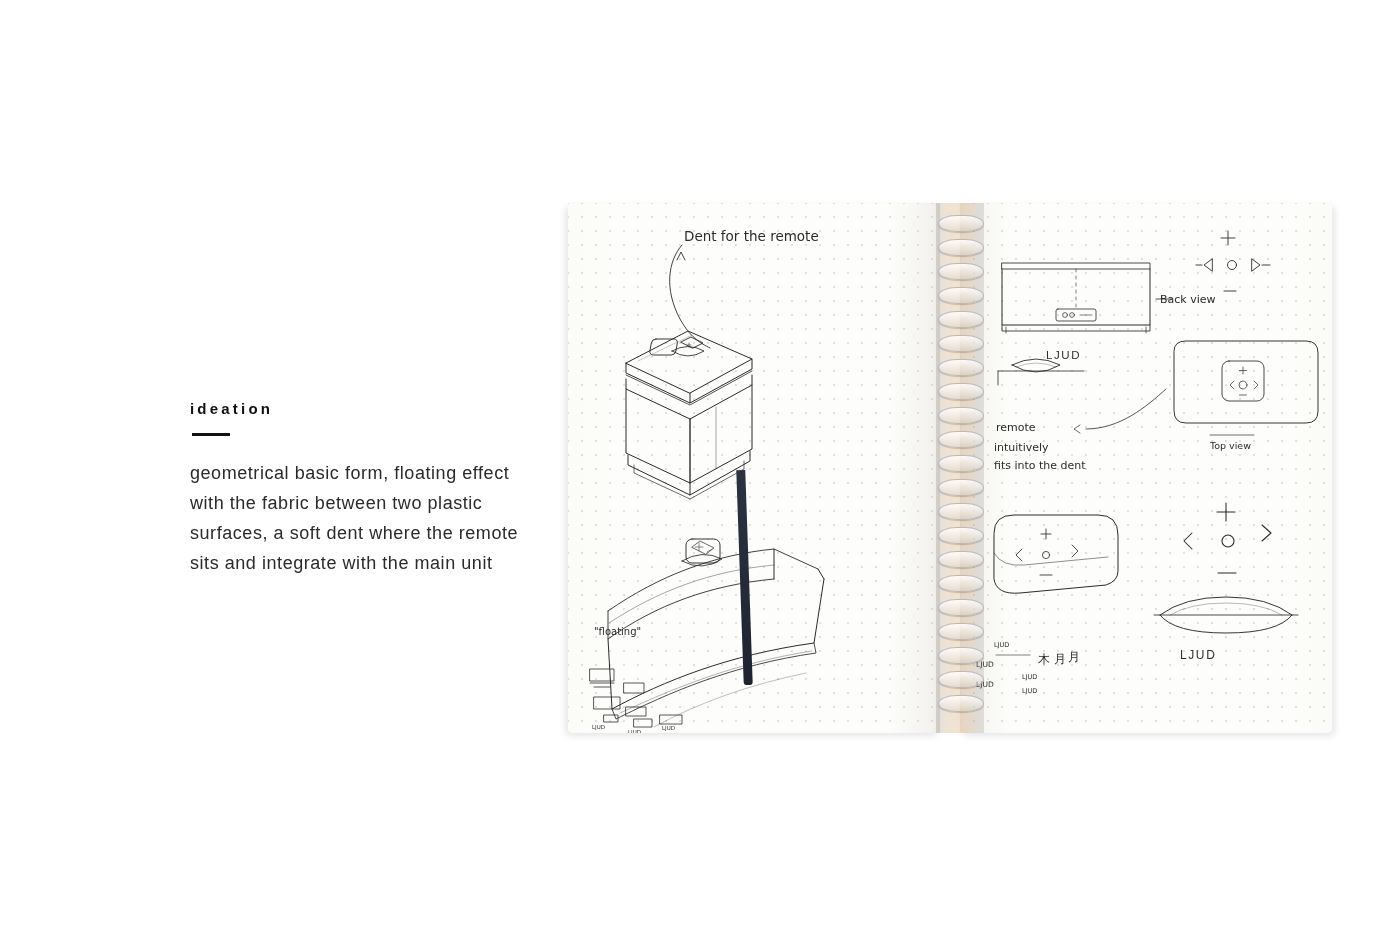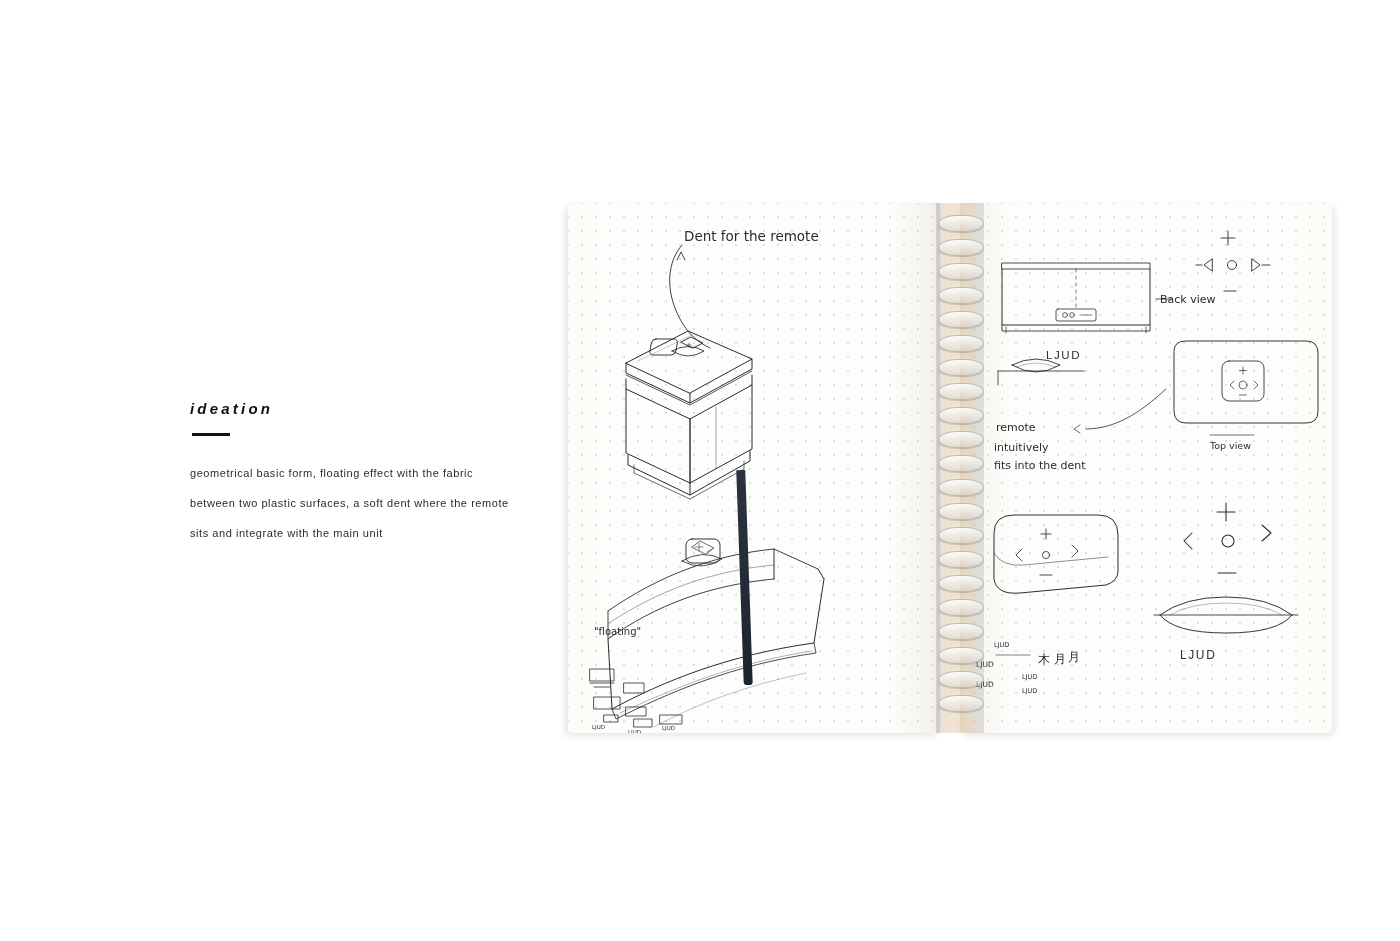--- a/index.html
+++ b/index.html
@@ -22,30 +22,29 @@
     left: 190px;
     top: 400px;
     width: 340px;
   }
   .section-title {
     font-size: 15px;
     font-weight: bold;
     letter-spacing: 3.2px;
     color: #111111;
     margin: 0;
-    font-style: italic;
   }
   .title-rule {
     width: 38px;
     height: 3px;
     background: #111111;
     margin: 16px 0 22px 2px;
   }
   .section-body {
-    font-size: 11px;
+    font-size: 18px;
     line-height: 30px;
     letter-spacing: 0.55px;
     color: #2b2b2b;
     margin: 0;
     max-width: 330px;
   }
 
   
   .notebook {
     position: absolute;

